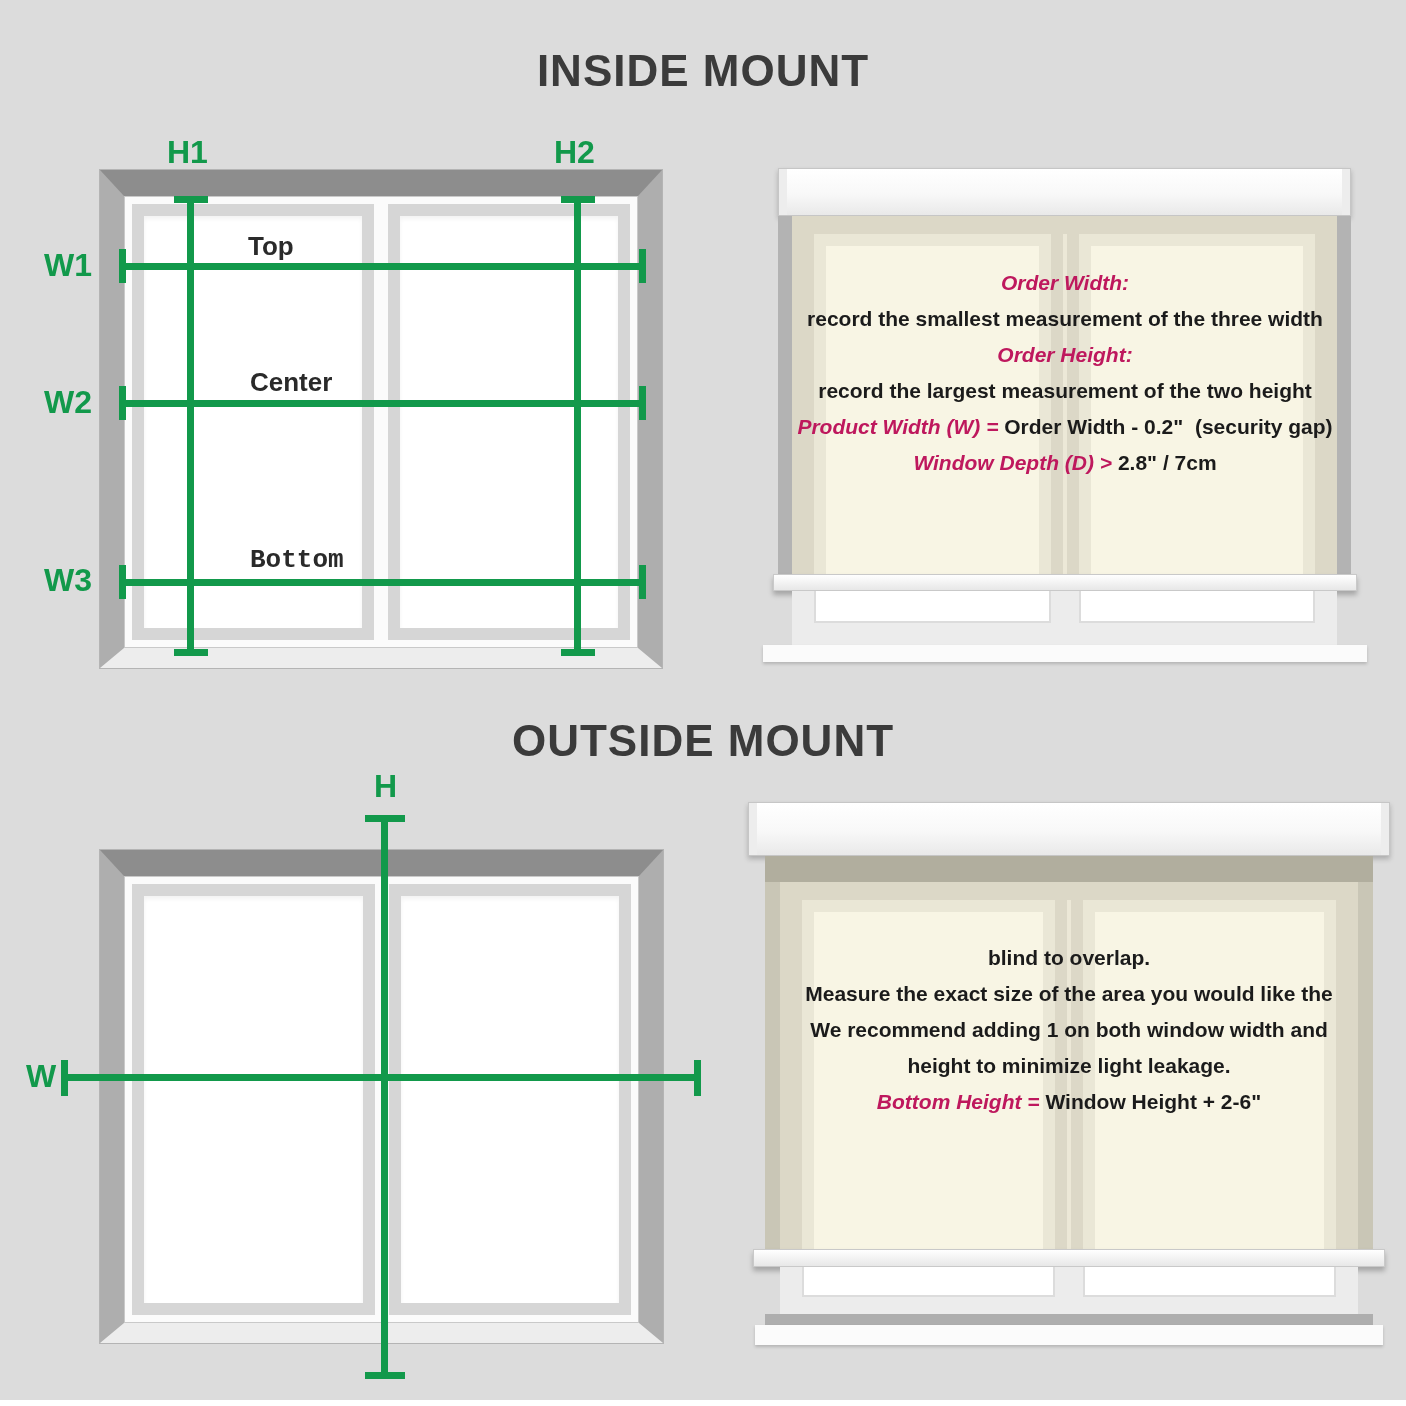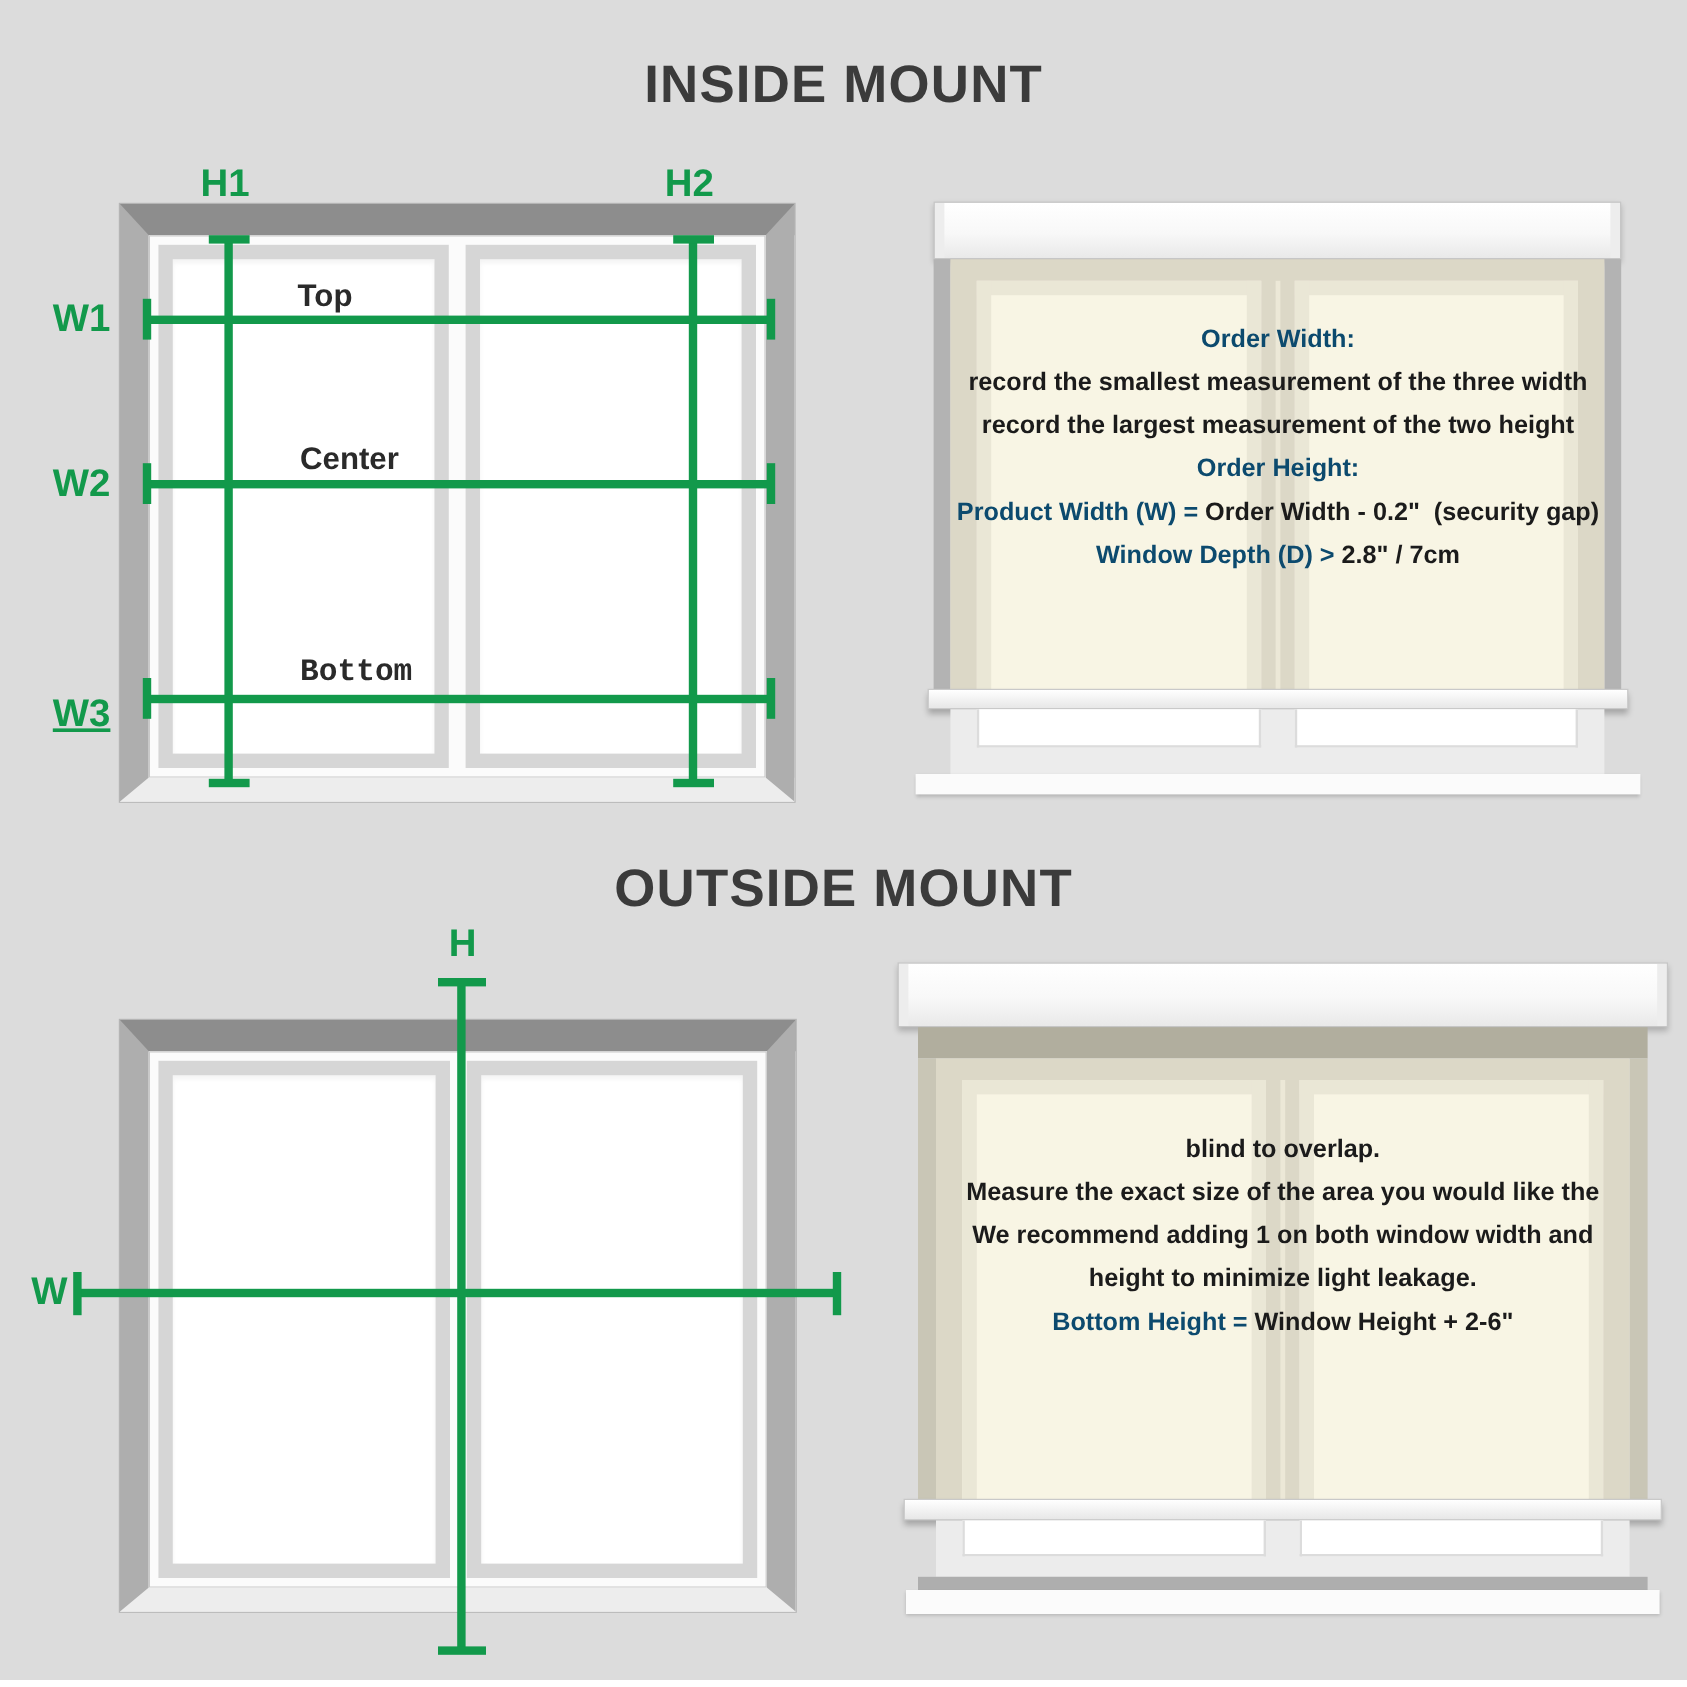--- a/index.html
+++ b/index.html
@@ -41,21 +41,21 @@
   .wbottom{position:absolute;background:#ececec;}
   .wbpane{position:absolute;top:0;background:#ffffff;border:2px solid #dcdcdc;border-top:none;box-sizing:border-box;}
   .wbpane.l{left:22px;width:calc(50% - 36px);}
   .wbpane.r{right:22px;width:calc(50% - 36px);}
   .sill{position:absolute;background:#fbfbfb;box-shadow:0 2px 3px rgba(0,0,0,0.18);}
 
   
   .ptext{position:absolute;left:0;right:0;}
   .tline{height:36px;line-height:36px;text-align:center;font-size:21px;font-weight:bold;color:#1b1b1b;
          white-space:nowrap;}
-  .tline .g{color:#0c4a6e;}
+  .tline .g{color:#be185d;font-style:italic;}
 </style>
 </head>
 <body>
 
 <div class="canvas">
 
   <div class="title" style="top:46px;">INSIDE MOUNT</div>
 
   <div class="winframe" style="left:100px;top:170px;width:562px;height:498px;">
     <div class="win-inner">
@@ -78,21 +78,21 @@
   <div class="gline" style="left:119px;top:386px;width:7px;height:34px;"></div>
   <div class="gline" style="left:639px;top:386px;width:7px;height:34px;"></div>
   <div class="gline" style="left:122px;top:579px;width:521px;height:7px;"></div>
   <div class="gline" style="left:119px;top:565px;width:7px;height:34px;"></div>
   <div class="gline" style="left:639px;top:565px;width:7px;height:34px;"></div>
 
   <div class="glabel" style="left:167px;top:134px;">H1</div>
   <div class="glabel" style="left:554px;top:134px;">H2</div>
   <div class="glabel" style="left:44px;top:247px;">W1</div>
   <div class="glabel" style="left:44px;top:384px;">W2</div>
-  <div class="glabel" style="left:44px;top:576px;text-decoration:underline;">W3</div>
+  <div class="glabel" style="left:44px;top:562px;">W3</div>
   <div class="blabel" style="left:248px;top:231px;">Top</div>
   <div class="blabel" style="left:250px;top:367px;">Center</div>
   <div class="blabel" style="left:250px;top:545px;font-family:Liberation Mono, monospace;">Bottom</div>
 
   <div class="photo" style="left:745px;top:163px;width:640px;height:505px;">
     <div class="cassette" style="left:33px;top:5px;width:573px;height:48px;"></div>
     <div class="rstrip" style="left:33px;top:53px;width:14px;height:360px;"></div>
     <div class="rstrip" style="left:592px;top:53px;width:14px;height:360px;"></div>
     <div class="fabframe" style="left:47px;top:53px;width:545px;height:359px;">
       <div class="fabpane l"></div>
@@ -101,22 +101,22 @@
     </div>
     <div class="bbar" style="left:28px;top:411px;width:584px;height:17px;"></div>
     <div class="wbottom" style="left:47px;top:428px;width:545px;height:54px;">
       <div class="wbpane l" style="height:32px;"></div>
       <div class="wbpane r" style="height:32px;"></div>
     </div>
     <div class="sill" style="left:18px;top:482px;width:604px;height:17px;"></div>
     <div class="ptext" style="top:102px;">
       <div class="tline"><span class="g">Order Width:</span><span></span></div>
       <div class="tline"><span class="g"></span><span>record the smallest measurement of the three width</span></div>
+      <div class="tline"><span class="g">Order Height:</span><span></span></div>
       <div class="tline"><span class="g"></span><span>record the largest measurement of the two height</span></div>
-      <div class="tline"><span class="g">Order Height:</span><span></span></div>
       <div class="tline"><span class="g">Product Width (W) = </span><span>Order Width - 0.2"&nbsp; (security gap)</span></div>
       <div class="tline"><span class="g">Window Depth (D) &gt; </span><span>2.8" / 7cm</span></div>
     </div>
   </div>
 
   <div class="title" style="top:716px;">OUTSIDE MOUNT</div>
 
   <div class="winframe" style="left:100px;top:850px;width:563px;height:493px;">
     <div class="win-inner">
       <div class="pane l"></div>

